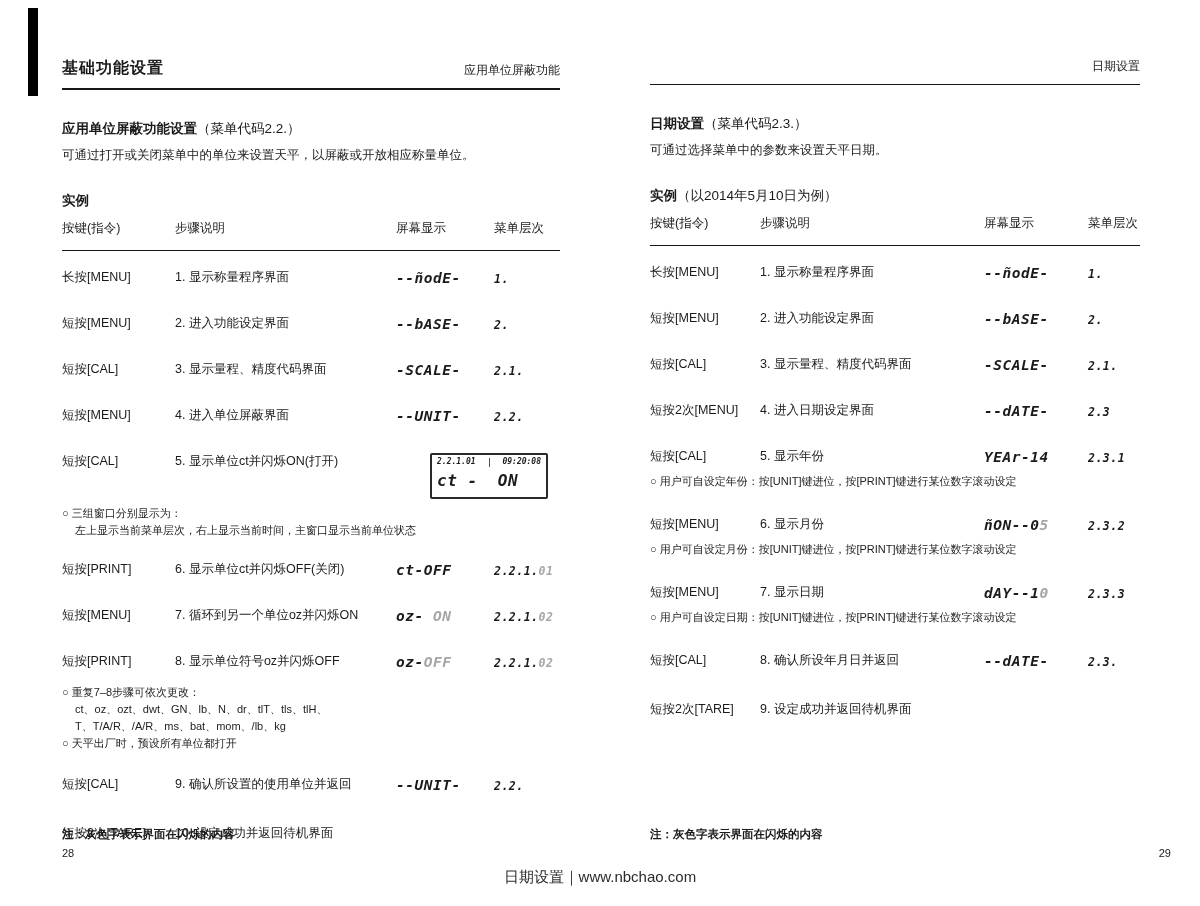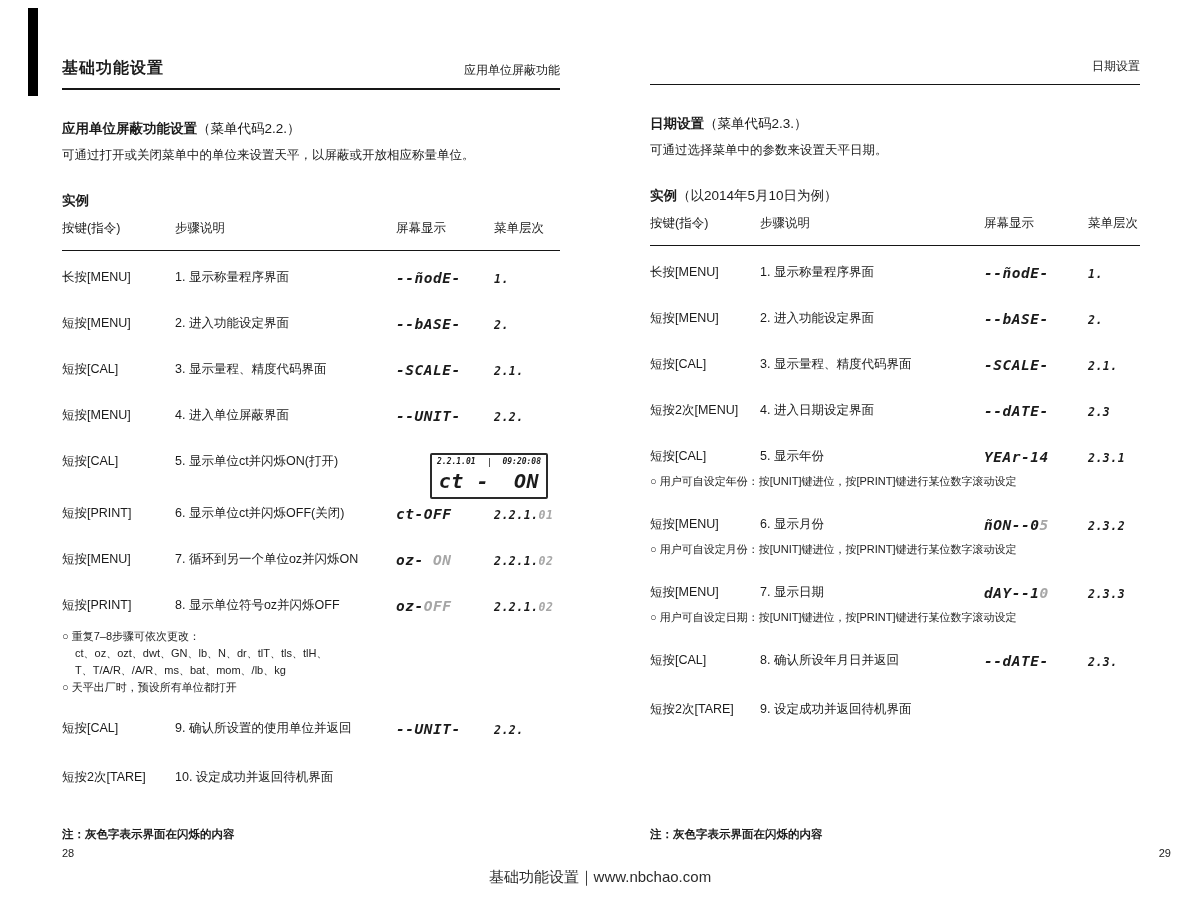--- a/index.html
+++ b/index.html
@@ -48,21 +48,21 @@
   .notes .indent { padding-left:13px; }
   .notes-after-lcd { margin-bottom:22px; }
   .notes-units     { margin-bottom:24px; }
   .notes-date      { margin-bottom:26px; }
 
   .lcd-cell { width:130px; flex:none; }
   .lcd { width:118px; border:2px solid #2a2a2a; border-radius:2px; padding:2px 5px 4px; background:#fff; }
   .lcd-top { display:flex; justify-content:space-between; align-items:center; }
   .lcd-top .seg-sm { font-size:8px; letter-spacing:0; line-height:10px; white-space:nowrap; }
   .lcd-div { width:1px; height:9px; background:#555; margin:0 2px; }
-  .lcd-main { font-size:20px; text-align:center; margin-top:2px; line-height:24px; white-space:pre; }
+  .lcd-main { font-size:16px; margin-top:2px; line-height:24px; white-space:pre; }
 
   .bottom-note { position:absolute; top:827px; font-size:11.5px; font-weight:bold; }
   .bn-left  { left:62px; }
   .bn-right { left:650px; }
   .pageno { position:absolute; top:847px; font-size:11px;margin-left:24px; }
   .pn-left  { left:38px; }
   .pn-right { right:29px; text-align:right; }
   .footer { position:absolute; left:0; right:0; top:868px; text-align:center; font-size:15px; color:#2b2b2b; }
 </style>
 </head>
@@ -130,20 +130,24 @@
           <div class="lcd">
             <div class="lcd-top">
               <span class="seg seg-sm">2.2.1.01</span>
               <span class="lcd-div"></span>
               <span class="seg seg-sm">09:20:08</span>
             </div>
             <div class="lcd-main seg">ct -  ON</div>
           </div>
         </div>
       </div>
+      <div class="notes notes-after-lcd">
+        <div>○ 三组窗口分别显示为：</div>
+        <div class="indent">左上显示当前菜单层次，右上显示当前时间，主窗口显示当前单位状态</div>
+      </div>
 
       <div class="row mb-std">
         <div class="c-key">短按[PRINT]</div>
         <div class="c-step">6.  显示单位ct并闪烁OFF(关闭)</div>
         <div class="c-disp"><span class="seg seg-txt"><span>ct-OFF</span><span class="grey"></span></span></div>
         <div class="c-level"><span class="seg seg-txt"><span>2.2.1.</span><span class="grey">01</span></span></div>
       </div>
 
       <div class="row mb-std">
         <div class="c-key">短按[MENU]</div>
@@ -280,14 +284,14 @@
 
     </div>
   </div>
 
   <div class="bottom-note bn-left">注：灰色字表示界面在闪烁的内容</div>
   <div class="bottom-note bn-right">注：灰色字表示界面在闪烁的内容</div>
 
   <div class="pageno pn-left">28</div>
   <div class="pageno pn-right">29</div>
 
-  <div class="footer">基础功能设置｜www.nbchao.com</div>
+  <div class="footer">日期设置｜www.nbchao.com</div>
 </div>
 
 </body></html>

